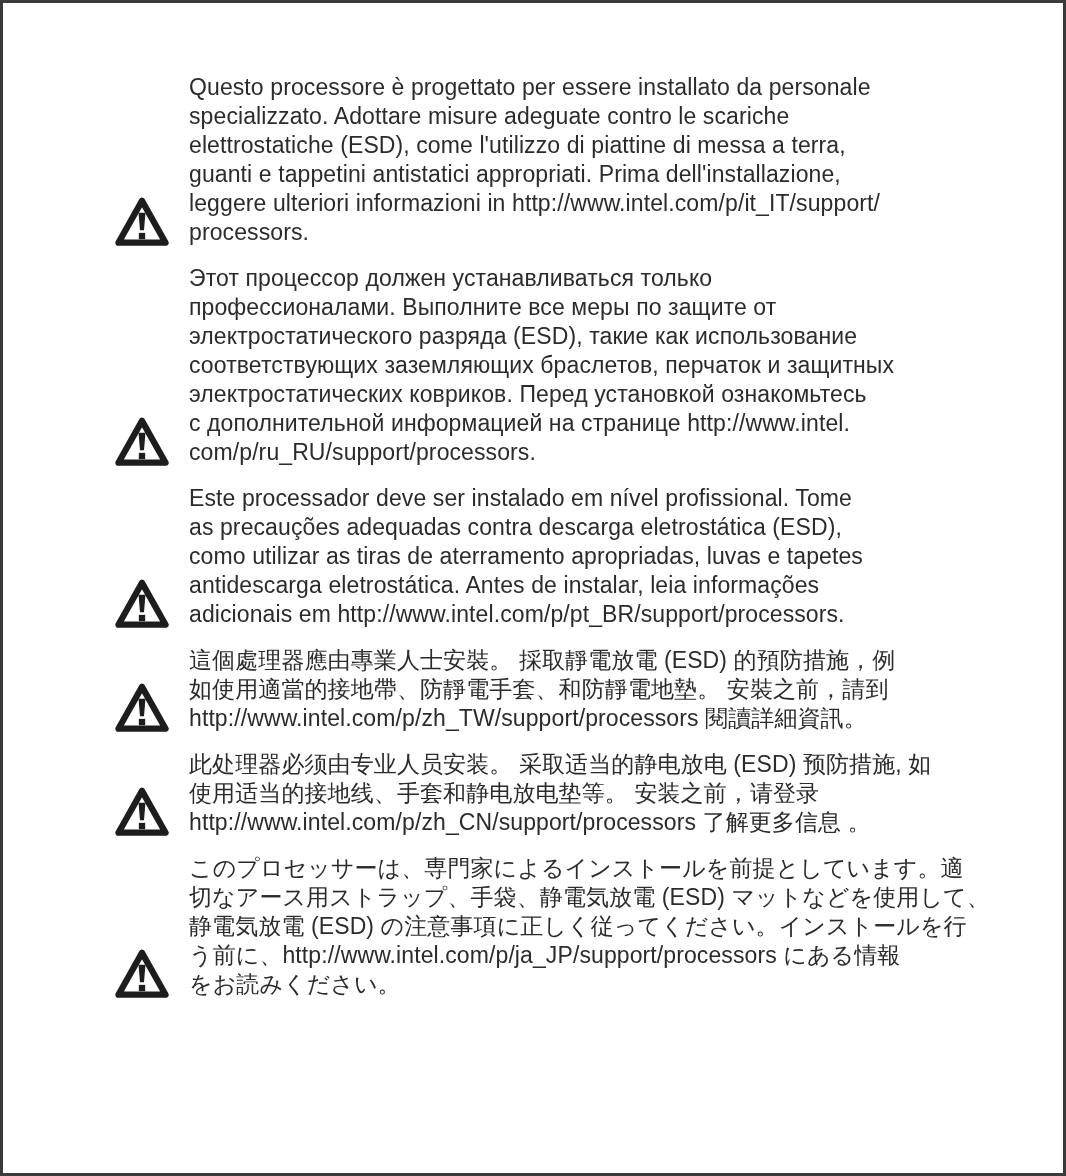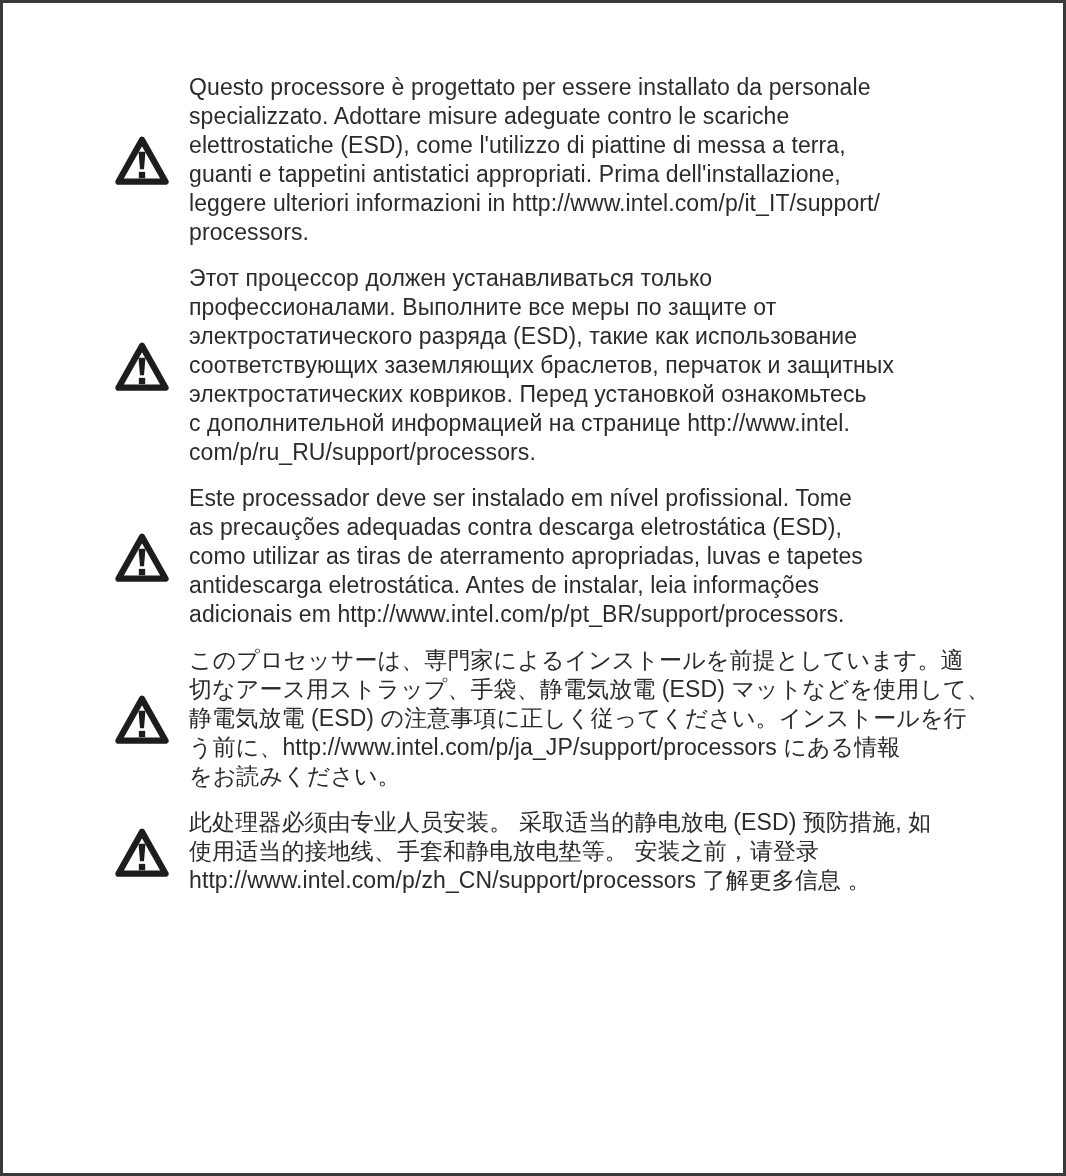--- a/index.html
+++ b/index.html
@@ -15,21 +15,21 @@
     position: relative;
   }
   .content {
     position: absolute;
     top: 70px;
     left: 112px;
     width: 940px;
   }
   .warning-row {
     display: flex;
-    align-items: center;
+    align-items: flex-end;
     margin-bottom: 17px;
   }
   .warning-icon {
     width: 54px;
     height: 50px;
     flex-shrink: 0;
     margin-top: 2px;
     margin-right: 20px;
     display: block;
   }
@@ -90,42 +90,54 @@
         <rect x="24.7" y="37.3" width="6.6" height="6.6" fill="#1d1d1d"></rect>
       </svg>
     </span>
     <p class="warning-text">Este processador deve ser instalado em nível profissional. Tome
 as precauções adequadas contra descarga eletrostática (ESD),
 como utilizar as tiras de aterramento apropriadas, luvas e tapetes
 antidescarga eletrostática. Antes de instalar, leia informações
 adicionais em http://www.intel.com/p/pt_BR/support/processors.</p>
   </div>
 
+  <div class="warning-row">
+    <span class="warning-icon">
+      <svg viewBox="0 0 56 52" xmlns="http://www.w3.org/2000/svg">
+        <path d="M28 4 L52.5 47.5 L3.5 47.5 Z" fill="none" stroke="#1d1d1d" stroke-width="6.5" stroke-linejoin="round"></path>
+        <path d="M24.4 16.5 L31.6 16.5 L30.1 34.5 L25.9 34.5 Z" fill="#1d1d1d"></path>
+        <rect x="24.7" y="37.3" width="6.6" height="6.6" fill="#1d1d1d"></rect>
+      </svg>
+    </span>
+    <p class="warning-text">這個處理器應由專業人士安裝。 採取靜電放電 (ESD) 的預防措施，例
+如使用適當的接地帶、防靜電手套、和防靜電地墊。 安裝之前，請到
+http://www.intel.com/p/zh_TW/support/processors 閱讀詳細資訊。</p>
+  </div>
+
+  <div class="warning-row">
+    <span class="warning-icon">
+      <svg viewBox="0 0 56 52" xmlns="http://www.w3.org/2000/svg">
+        <path d="M28 4 L52.5 47.5 L3.5 47.5 Z" fill="none" stroke="#1d1d1d" stroke-width="6.5" stroke-linejoin="round"></path>
+        <path d="M24.4 16.5 L31.6 16.5 L30.1 34.5 L25.9 34.5 Z" fill="#1d1d1d"></path>
+        <rect x="24.7" y="37.3" width="6.6" height="6.6" fill="#1d1d1d"></rect>
+      </svg>
+    </span>
+    <p class="warning-text">此处理器必须由专业人员安装。 采取适当的静电放电 (ESD) 预防措施, 如
+使用适当的接地线、手套和静电放电垫等。 安装之前，请登录
+http://www.intel.com/p/zh_CN/support/processors 了解更多信息 。</p>
+  </div>
 
   <div class="warning-row">
     <span class="warning-icon">
       <svg viewBox="0 0 56 52" xmlns="http://www.w3.org/2000/svg">
         <path d="M28 4 L52.5 47.5 L3.5 47.5 Z" fill="none" stroke="#1d1d1d" stroke-width="6.5" stroke-linejoin="round"></path>
         <path d="M24.4 16.5 L31.6 16.5 L30.1 34.5 L25.9 34.5 Z" fill="#1d1d1d"></path>
         <rect x="24.7" y="37.3" width="6.6" height="6.6" fill="#1d1d1d"></rect>
       </svg>
     </span>
     <p class="warning-text">このプロセッサーは、専門家によるインストールを前提としています。適
 切なアース用ストラップ、手袋、静電気放電 (ESD) マットなどを使用して、
 静電気放電 (ESD) の注意事項に正しく従ってください。インストールを行
 う前に、http://www.intel.com/p/ja_JP/support/processors にある情報
 をお読みください。</p>
   </div>
 
-  <div class="warning-row">
-    <span class="warning-icon">
-      <svg viewBox="0 0 56 52" xmlns="http://www.w3.org/2000/svg">
-        <path d="M28 4 L52.5 47.5 L3.5 47.5 Z" fill="none" stroke="#1d1d1d" stroke-width="6.5" stroke-linejoin="round"></path>
-        <path d="M24.4 16.5 L31.6 16.5 L30.1 34.5 L25.9 34.5 Z" fill="#1d1d1d"></path>
-        <rect x="24.7" y="37.3" width="6.6" height="6.6" fill="#1d1d1d"></rect>
-      </svg>
-    </span>
-    <p class="warning-text">此处理器必须由专业人员安装。 采取适当的静电放电 (ESD) 预防措施, 如
-使用适当的接地线、手套和静电放电垫等。 安装之前，请登录
-http://www.intel.com/p/zh_CN/support/processors 了解更多信息 。</p>
-  </div>
-
 </div>
 
 </body></html>

